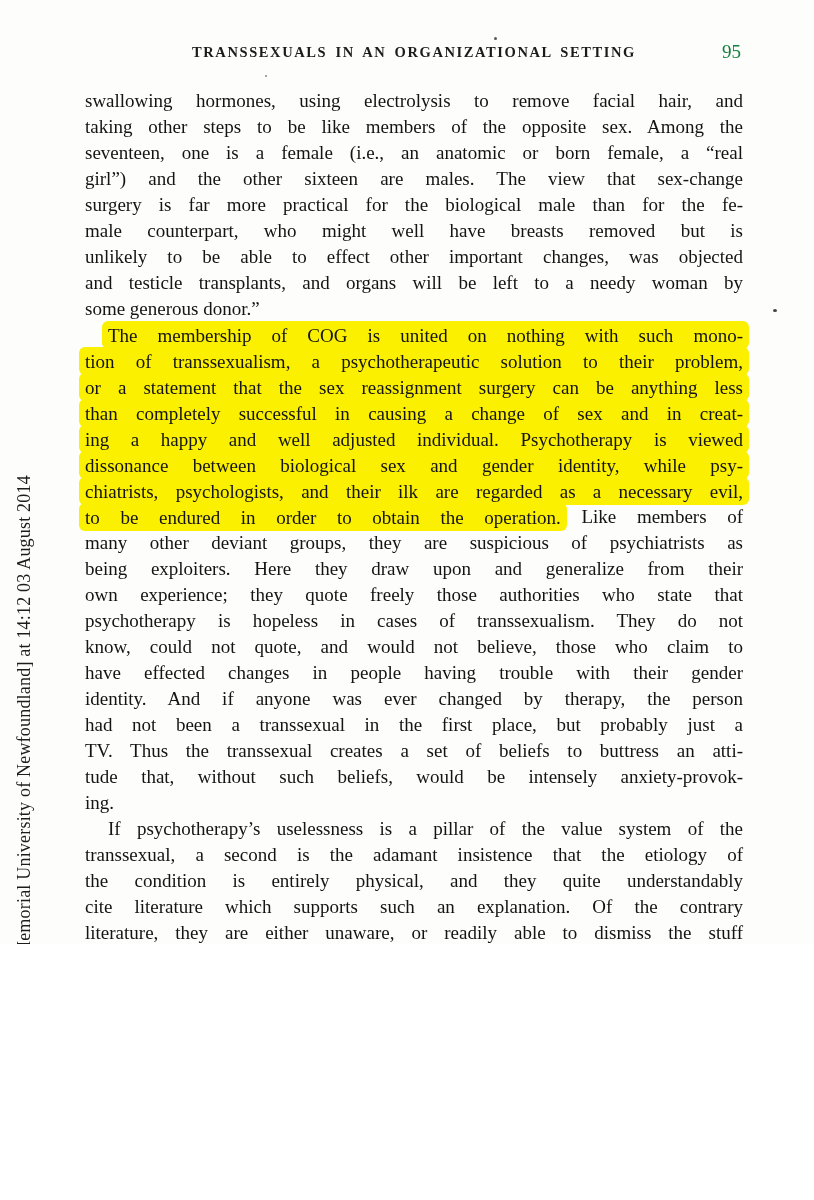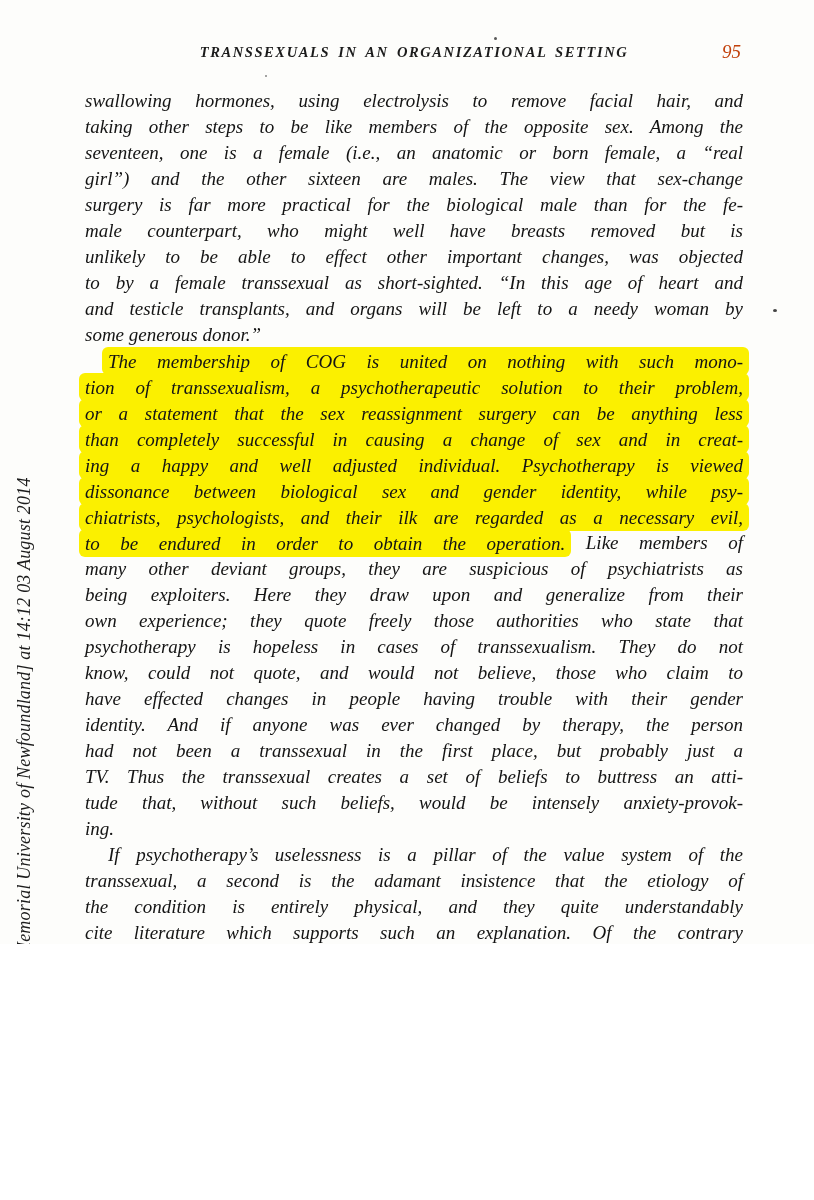--- a/index.html
+++ b/index.html
@@ -8,21 +8,20 @@
     background: #ffffff;
   }
   .page {
     position: relative;
     width: 814px;
     height: 944px;
     background: var(--paper, #fdfdfb);
     overflow: hidden;
     font-family: "Liberation Serif", "DejaVu Serif", serif;
     color: var(--ink, #141414);
-    font-style: italic;
   }
 
   
   .running-header {
     position: absolute;
     top: 44px;
     left: 85px;
     width: 658px;
     height: 22px;
   }
@@ -34,21 +33,21 @@
     letter-spacing: 1.6px;
     word-spacing: 3px;
     text-transform: uppercase;
     color: #1b1b1b;
   }
   .page-number {
     position: absolute;
     right: 2px;
     top: -3px;
     font-size: 19px;
-    color: #c2410c;
+    color: #15803d;
   }
 
   
   .watermark {
     position: absolute;
     top: 1085px;
     left: 14px;
     transform: rotate(-90deg);
     transform-origin: 0 0;
     white-space: nowrap;
@@ -112,21 +111,20 @@
 
   <div class="body-text">
       <div class="para">
         <div class="line"><span class="seg">swallowing hormones, using electrolysis to remove facial hair, and</span></div>
         <div class="line"><span class="seg">taking other steps to be like members of the opposite sex. Among the</span></div>
         <div class="line"><span class="seg">seventeen, one is a female (i.e., an anatomic or born female, a “real</span></div>
         <div class="line"><span class="seg">girl”) and the other sixteen are males. The view that sex-change</span></div>
         <div class="line"><span class="seg">surgery is far more practical for the biological male than for the fe-</span></div>
         <div class="line"><span class="seg">male counterpart, who might well have breasts removed but is</span></div>
         <div class="line"><span class="seg">unlikely to be able to effect other important changes, was objected</span></div>
-        <div class="line"><span class="seg">to by a female transsexual as short-sighted. “In this age of heart and</span></div>
         <div class="line"><span class="seg">and testicle transplants, and organs will be left to a needy woman by</span></div>
         <div class="line no-j"><span class="seg">some generous donor.”</span></div>
       </div>
       <div class="para">
         <div class="line indent"><span class="hl">The membership of COG is united on nothing with such mono-</span></div>
         <div class="line"><span class="hl">tion of transsexualism, a psychotherapeutic solution to their problem,</span></div>
         <div class="line"><span class="hl">or a statement that the sex reassignment surgery can be anything less</span></div>
         <div class="line"><span class="hl">than completely successful in causing a change of sex and in creat-</span></div>
         <div class="line"><span class="hl">ing a happy and well adjusted individual. Psychotherapy is viewed</span></div>
         <div class="line"><span class="hl">dissonance between biological sex and gender identity, while psy-</span></div>

